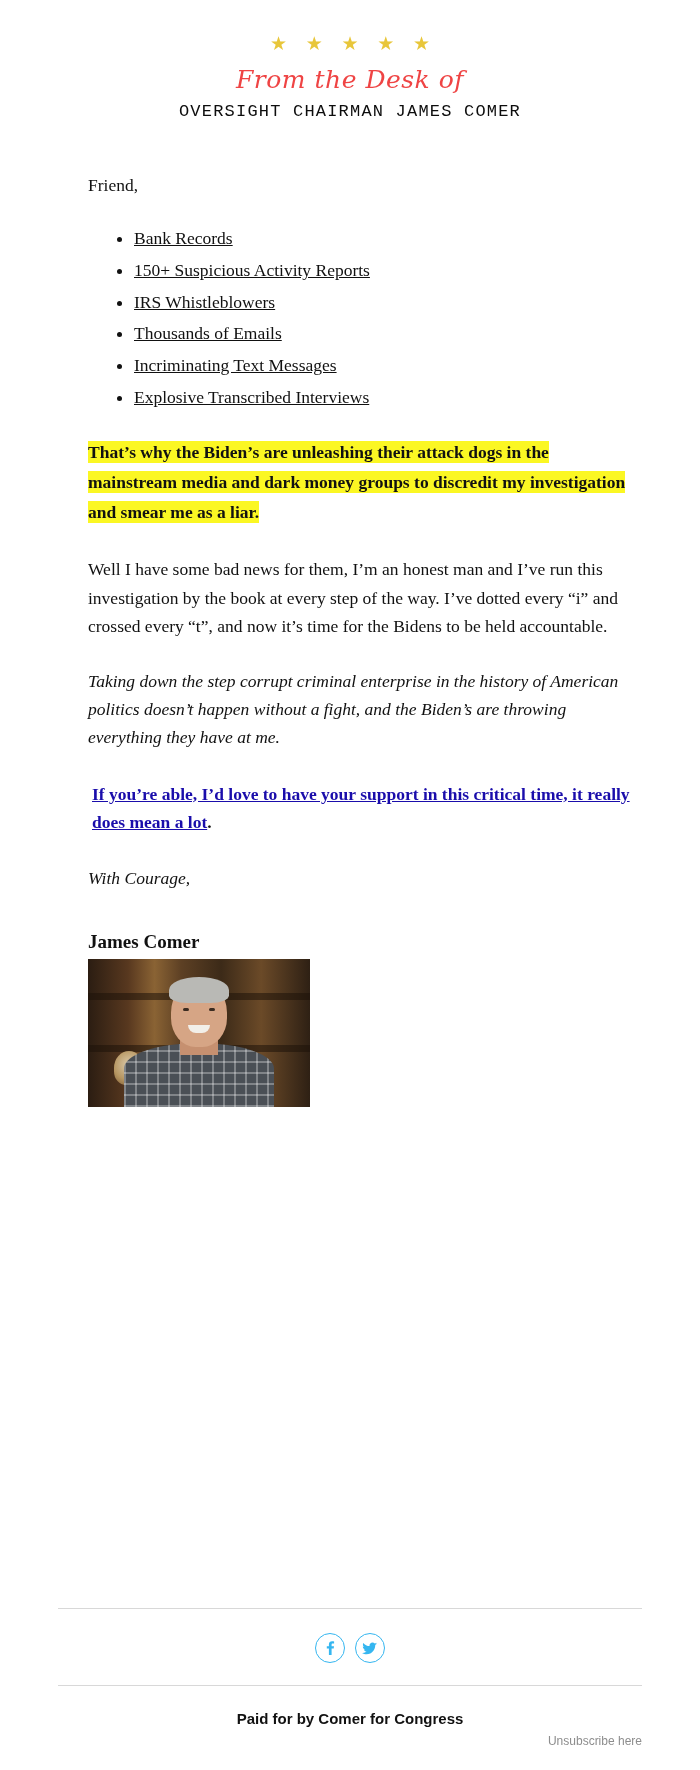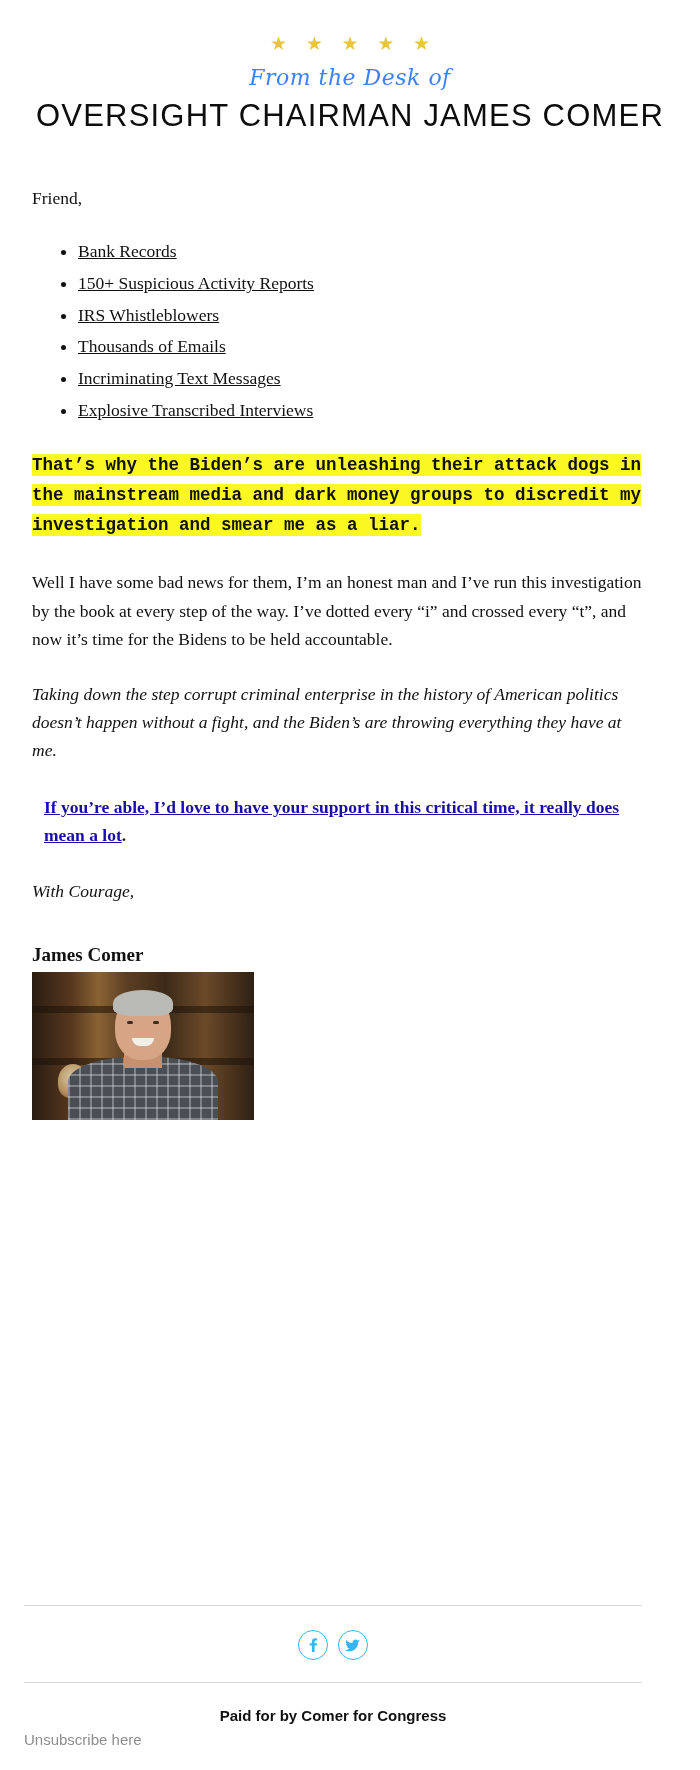--- a/index.html
+++ b/index.html
@@ -30,36 +30,36 @@
   .stars {
     color: #e8c63a;
     font-size: 19px;
     letter-spacing: 7px;
     line-height: 1;
     padding-left: 7px;
   }
   .desk-of {
     font-family: "DejaVu Serif", serif;
     font-style: italic;
-    font-size: 22px;
+    font-size: 25px;
     letter-spacing: 0.5px;
     margin-top: 12px;
-    color: #3b82f6;
+    color: #ef4444;
   }
   .chairman-name {
-    font-family: Liberation Sans, sans-serif;
-    font-size: 31px;
+    font-family: Liberation Mono, monospace;
+    font-size: 17px;
     letter-spacing: 1.2px;
     margin-top: 8px;
     color: #0d0d0d;
   }
 
   
   .body-wrap {
-    padding: 0 58px 0 32px;
+    padding: 0 58px 0 88px;
     margin-top: 50px;
     font-size: 17.5px;
     line-height: 1.62;
   }
   p { margin: 0 0 26px 0; }
 
   .salutation { margin-bottom: 26px; }
 
   ul.claims {
     margin: 0 0 26px 0;
@@ -69,37 +69,36 @@
   }
   ul.claims li {
     margin-bottom: 4px;
     line-height: 1.58;
   }
 
   .highlight-block {
     margin: 0 0 28px 0;
     font-weight: bold;
     line-height: 1.72;
-    font-family: Liberation Mono, monospace;
   }
   .highlight-block span.hl {
     background: #fbf723;
     box-decoration-break: clone;
     -webkit-box-decoration-break: clone;
     padding: 1px 0;
   }
 
   .italic-para {
     font-style: italic;
     margin-bottom: 28px;
     line-height: 1.62;
   }
 
   .cta {
-    margin: 0 0 28px 12px;
+    margin: 0 0 28px 4px;
     font-weight: bold;
   }
   .cta a {
     color: #1a0dab;
     text-decoration: underline;
   }
 
   .signoff {
     font-style: italic;
     margin-bottom: 34px;
@@ -217,21 +216,21 @@
     border-radius: 2px;
   }
   .photo .eye.l { left: 50%; margin-left: -16px; }
   .photo .eye.r { left: 50%; margin-left: 10px; }
 
   
   .footer {
     position: absolute;
     left: 0; right: 0;
     bottom: 0;
-    padding: 0 58px 22px 24px;
+    padding: 0 58px 22px 58px;
     box-sizing: border-box;
   }
   .divider {
     border-top: 1px solid #d8d8d8;
     margin: 0;
   }
   .social-row {
     display: flex;
     justify-content: center;
     align-items: center;
@@ -251,23 +250,23 @@
   .social svg { display: block; }
   .paid-for {
     text-align: center;
     font-family: "Liberation Sans", sans-serif;
     font-weight: bold;
     font-size: 15px;
     color: #111;
     padding-top: 24px;
   }
   .unsub {
-    text-align: left;
+    text-align: right;
     font-family: "Liberation Sans", sans-serif;
-    font-size: 15px;
+    font-size: 12px;
     color: #8d8d8d;
     padding-top: 7px;
   }
 </style>
 </head>
 <body>
 
 <div class="email">
 
   <div class="header">

